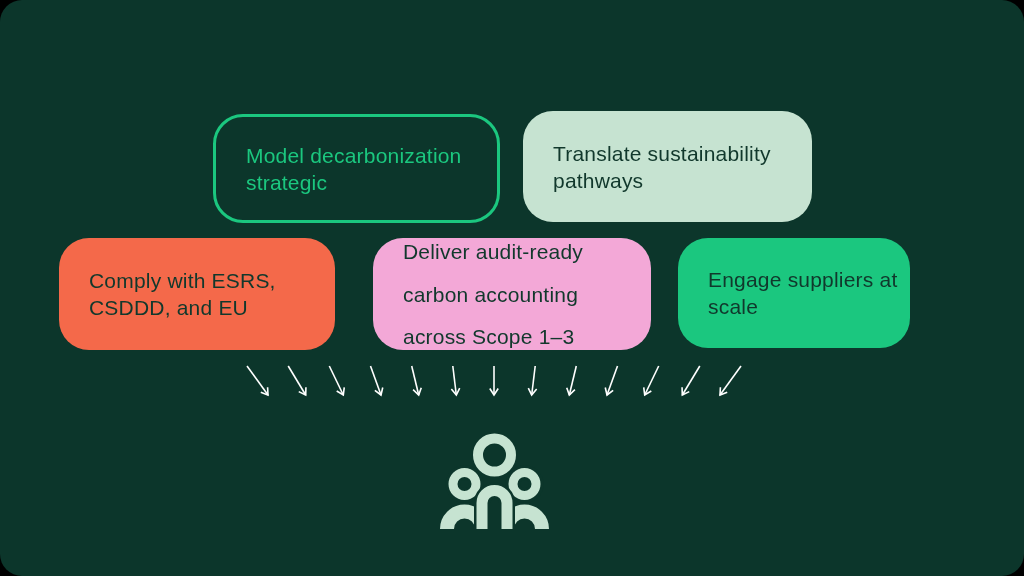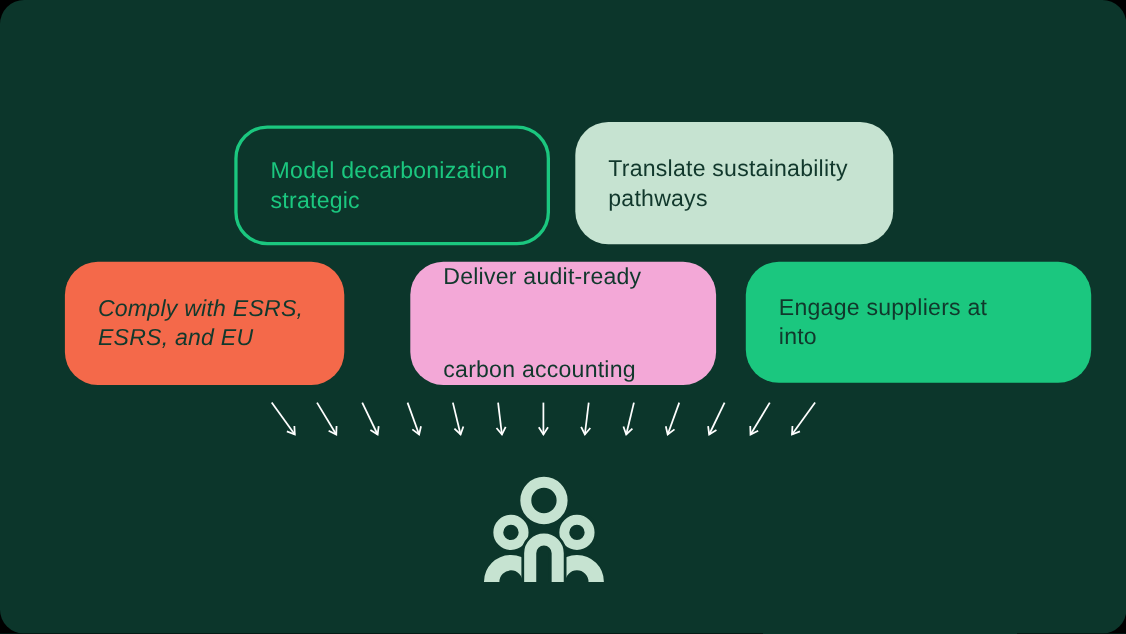--- a/index.html
+++ b/index.html
@@ -30,23 +30,23 @@
     box-sizing:border-box;
     border-radius:30px;
     display:flex;flex-direction:column;justify-content:center;align-items:flex-start;
     padding:0 30px;
     font-size:21px;line-height:27px;letter-spacing:0.2px;
     color:var(--dark-text);
   }
   .card .line{white-space:nowrap;}
   .card-a{left:213px;top:114px;width:287px;height:109px;border:3.5px solid var(--green);color:var(--green);background:transparent;}
   .card-b{left:523px;top:111px;width:289px;height:111px;background:var(--mint);}
-  .card-c{left:59px;top:238px;width:254px;height:112px;background:var(--orange);font-style:italic;}
+  .card-c{left:59px;top:238px;width:276px;height:112px;background:var(--orange);}
   .card-d{left:373px;top:238px;width:278px;height:112px;background:var(--pink);justify-content:space-between;}
-  .card-e{left:678px;top:238px;width:314px;height:110px;background:var(--green);}
+  .card-e{left:678px;top:238px;width:232px;height:110px;background:var(--green);}
   .arrows{
     position:absolute;left:0;top:0;width:1024px;height:576px;
     pointer-events:none;
   }
   .icon-people{
     position:absolute;left:435px;top:420px;width:120px;height:115px;
   }
 </style>
 </head>
 <body>
@@ -58,31 +58,32 @@
     <div class="line">strategic</div>
   </div>
 
   <div class="card card-b">
     <div class="line">Translate sustainability</div>
     <div class="line">pathways</div>
   </div>
 
   <div class="card card-c">
     <div class="line">Comply with ESRS,</div>
-    <div class="line">ESRS, and EU</div>
+    <div class="line">CSDDD, and EU</div>
   </div>
 
   <div class="card card-d">
     <div class="line">Deliver audit-ready</div>
     <div class="line">carbon accounting</div>
+    <div class="line">across Scope 1–3</div>
   </div>
 
   <div class="card card-e">
     <div class="line">Engage suppliers at</div>
-    <div class="line">into</div>
+    <div class="line">scale</div>
   </div>
 
   <svg class="arrows" viewBox="0 0 1024 576" xmlns="http://www.w3.org/2000/svg">
     <defs>
       <marker id="ah" markerUnits="userSpaceOnUse" markerWidth="18" markerHeight="14" refX="0" refY="0" orient="auto" viewBox="-9 -7 18 14">
         <path id="ah-path" d="M-6.5 -4.2 L0 0 L-6.5 4.2" fill="none" stroke="#FFFFFF" stroke-width="1.6"></path>
       </marker>
     </defs>
     <g id="arrow-group" fill="none" stroke="#FFFFFF" stroke-width="1.6">
         <line x1="247.0" y1="366" x2="268.0" y2="395" marker-end="url(#ah)"></line>

